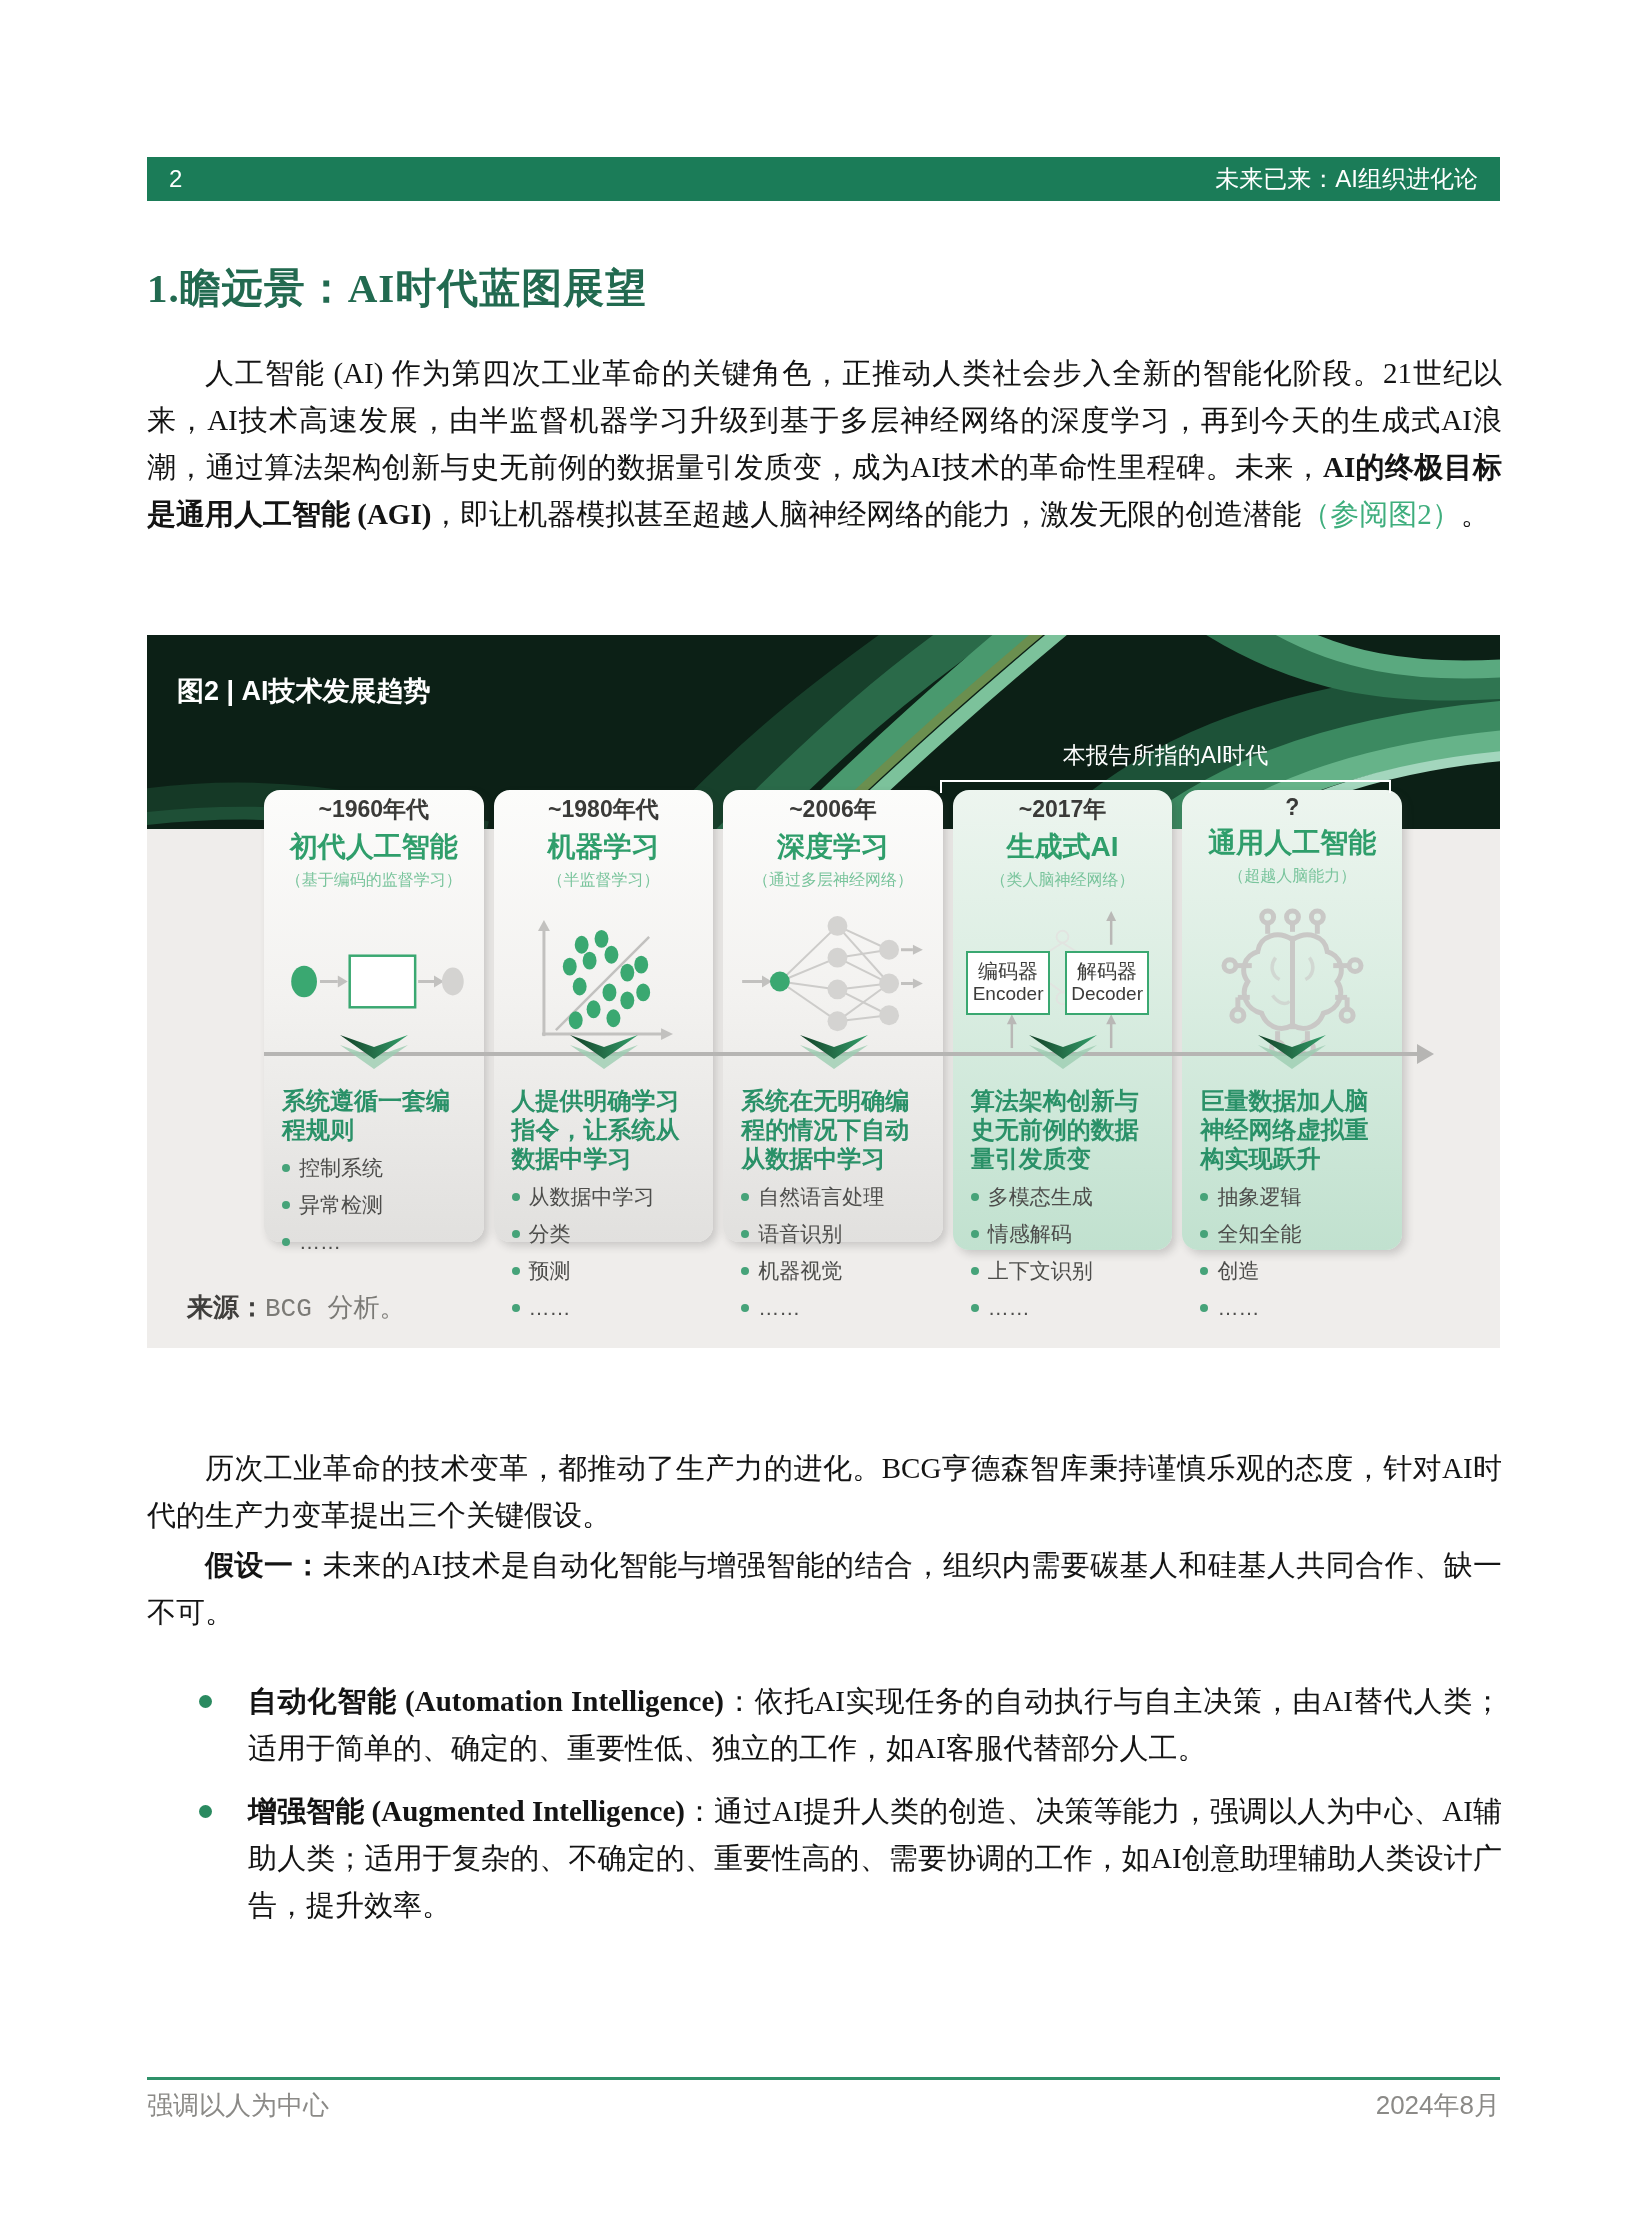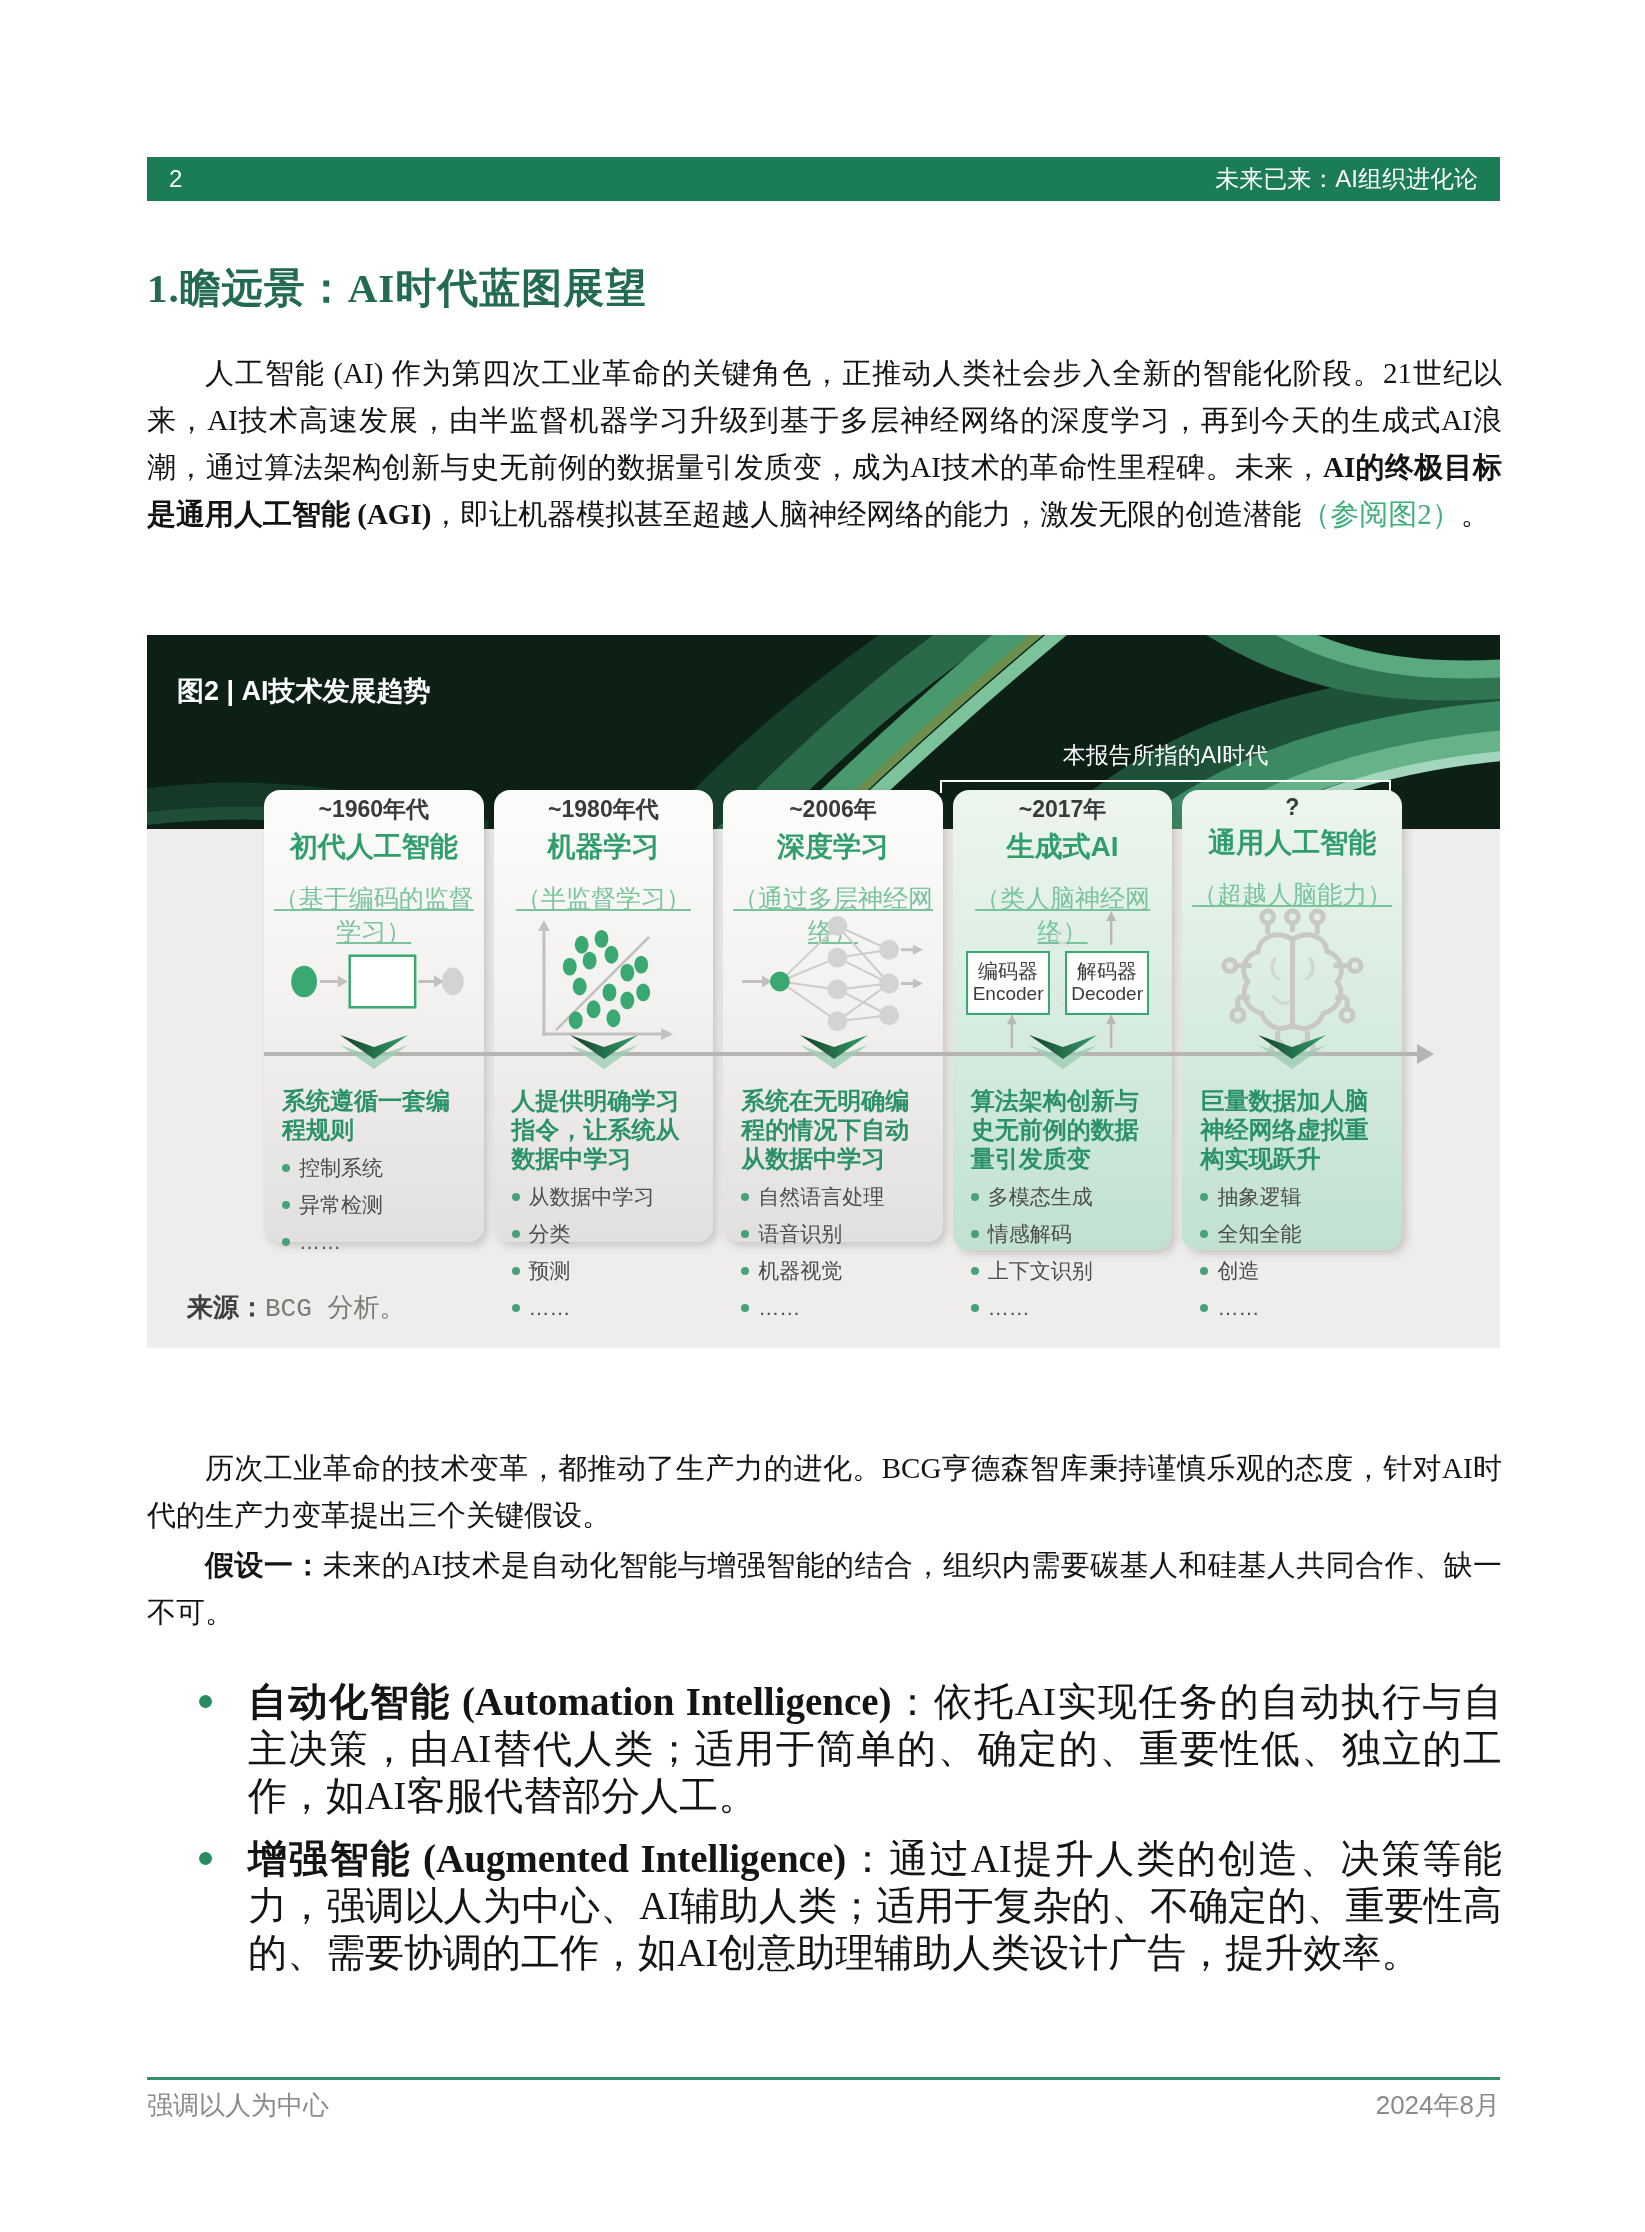--- a/index.html
+++ b/index.html
@@ -39,21 +39,21 @@
            display:flex; gap:10px; align-items:flex-start; z-index:2;
            font-family:"Liberation Sans","DejaVu Sans",sans-serif; }
   .card { flex:1; height:452px; border-radius:16px; box-shadow:4px 4px 9px rgba(50,50,50,.20);
           background:linear-gradient(180deg,#fcfcfb 0%,#f3f2f0 45%,#e1e0de 100%);
           display:flex; flex-direction:column; }
   .card.mint { height:460px;
           background:linear-gradient(180deg,#edf5ef 0%,#dceee3 40%,#c1e1cf 100%); }
   .card-head { padding-top:4px; text-align:center; height:117px; flex:none; }
   .card-year { font-size:23px; font-weight:bold; color:#3a3a38; }
   .card-title { font-size:28px; font-weight:bold; color:#2f9e6b; margin-top:3px; }
-  .card-sub { font-size:25px; color:#79c49c; margin-top:16px;text-decoration:underline; }
+  .card-sub { font-size:16px; color:#79c49c; margin-top:4px; }
   .card-art { height:149px; flex:none; display:flex; align-items:center; justify-content:center; }
   .card-body { padding:30px 14px 0 18px; }
   .card-desc { font-size:24px; font-weight:bold; color:#2a9168; line-height:29px; }
   .card-list { list-style:none; margin-top:4px; }
   .card-list li { position:relative; font-size:21px; color:#4d4d4b; line-height:26px;
                   padding-left:17px; margin-top:11px; }
   .card-list li::before { content:''; position:absolute; left:0; top:9px; width:8px; height:8px;
                   border-radius:50%; background:#46a379; }
 
   
@@ -71,21 +71,21 @@
   .ed-box .en { font-size:19px; color:#3c3c3a; line-height:24px; }
   .ed-left { left:3px; } .ed-right { left:102px; }
 
   
   .fig-source { position:absolute; left:40px; top:655px; font-family:Liberation Mono, monospace;
                 font-size:26px; color:#7b7a76; }
   .fig-source .src-bold { font-weight:bold; color:#403f3d; }
 
   
   .bullets { position:absolute; left:147px; top:1678px; width:1355px; list-style:none; }
-  .bullets li { position:relative; padding-left:101px; font-size:39px; line-height:47px;
+  .bullets li { position:relative; padding-left:101px; font-size:29px; line-height:47px;
                 text-align:justify; margin-bottom:16px; }
   .bullets li::before { content:''; position:absolute; left:52px; top:17px; width:13px; height:13px;
                 border-radius:50%; background:#2a8a60; }
 
   
   .footer-rule { position:absolute; left:147px; top:2077px; width:1353px; height:3px; background:#2f9169; }
   .footer { position:absolute; left:147px; top:2088px; width:1353px; display:flex; justify-content:space-between;
             font-family:"Liberation Sans","DejaVu Sans",sans-serif; font-size:26px; color:#8b8a87; }
 </style>
 </head>

